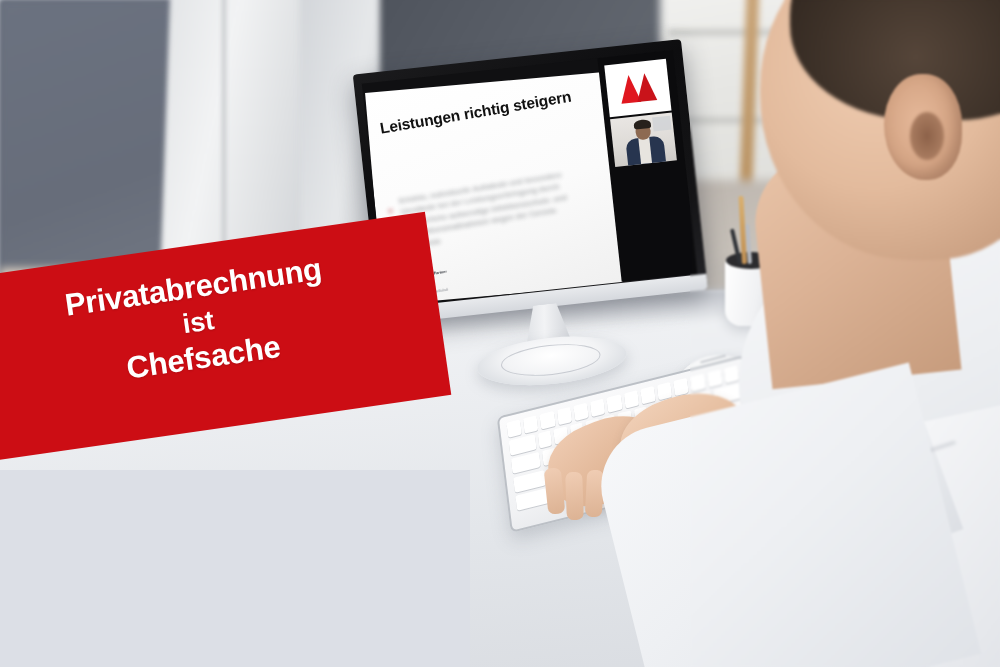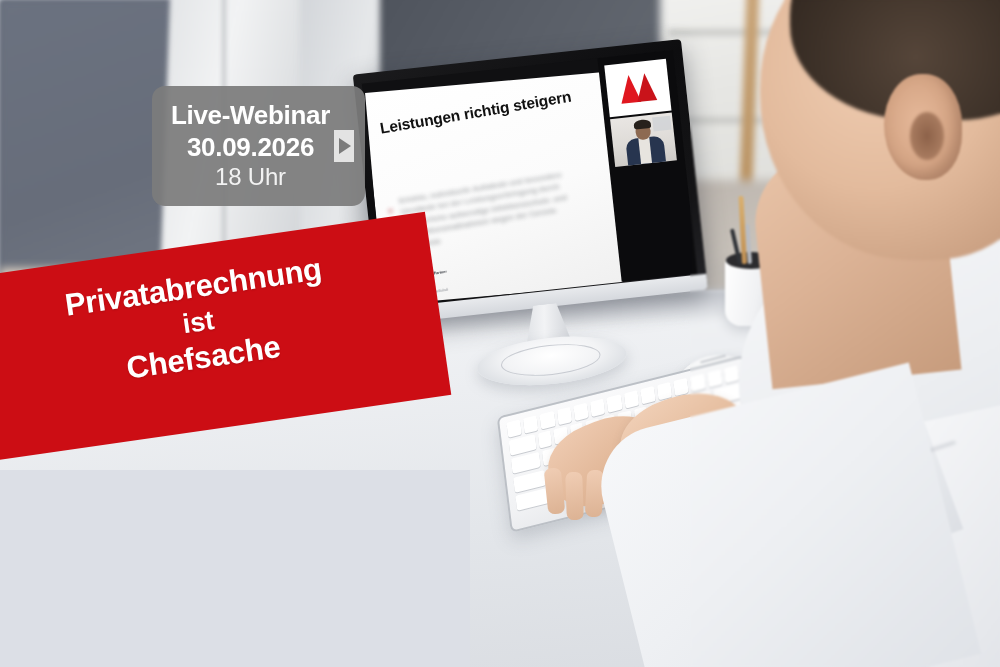--- a/index.html
+++ b/index.html
@@ -593,22 +593,14 @@
   <div class="bottomfill"></div>
 
   <div class="redband">
     <div class="redband-text">
       <div class="rb1">Privatabrechnung</div>
       <div class="rb2">ist</div>
       <div class="rb3">Chefsache</div>
     </div>
   </div>
 
-  <div class="badge">
-    <div class="badge-l1">Live-Webinar</div>
-    <div class="badge-l2">30.09.2026</div>
-    <div class="badge-l3">18 Uhr</div>
-    <div class="playbtn">
-      <span class="playtri"></span>
-    </div>
-  </div>
 
 </div>
 
 </body></html>

